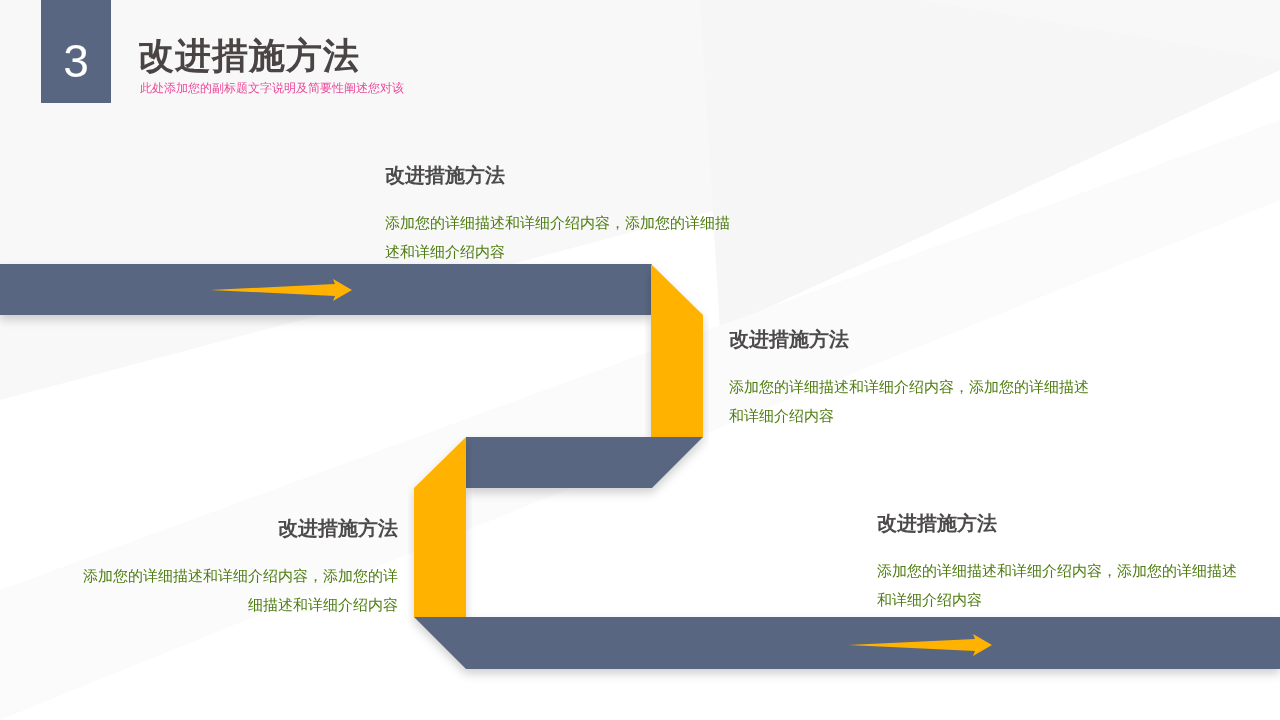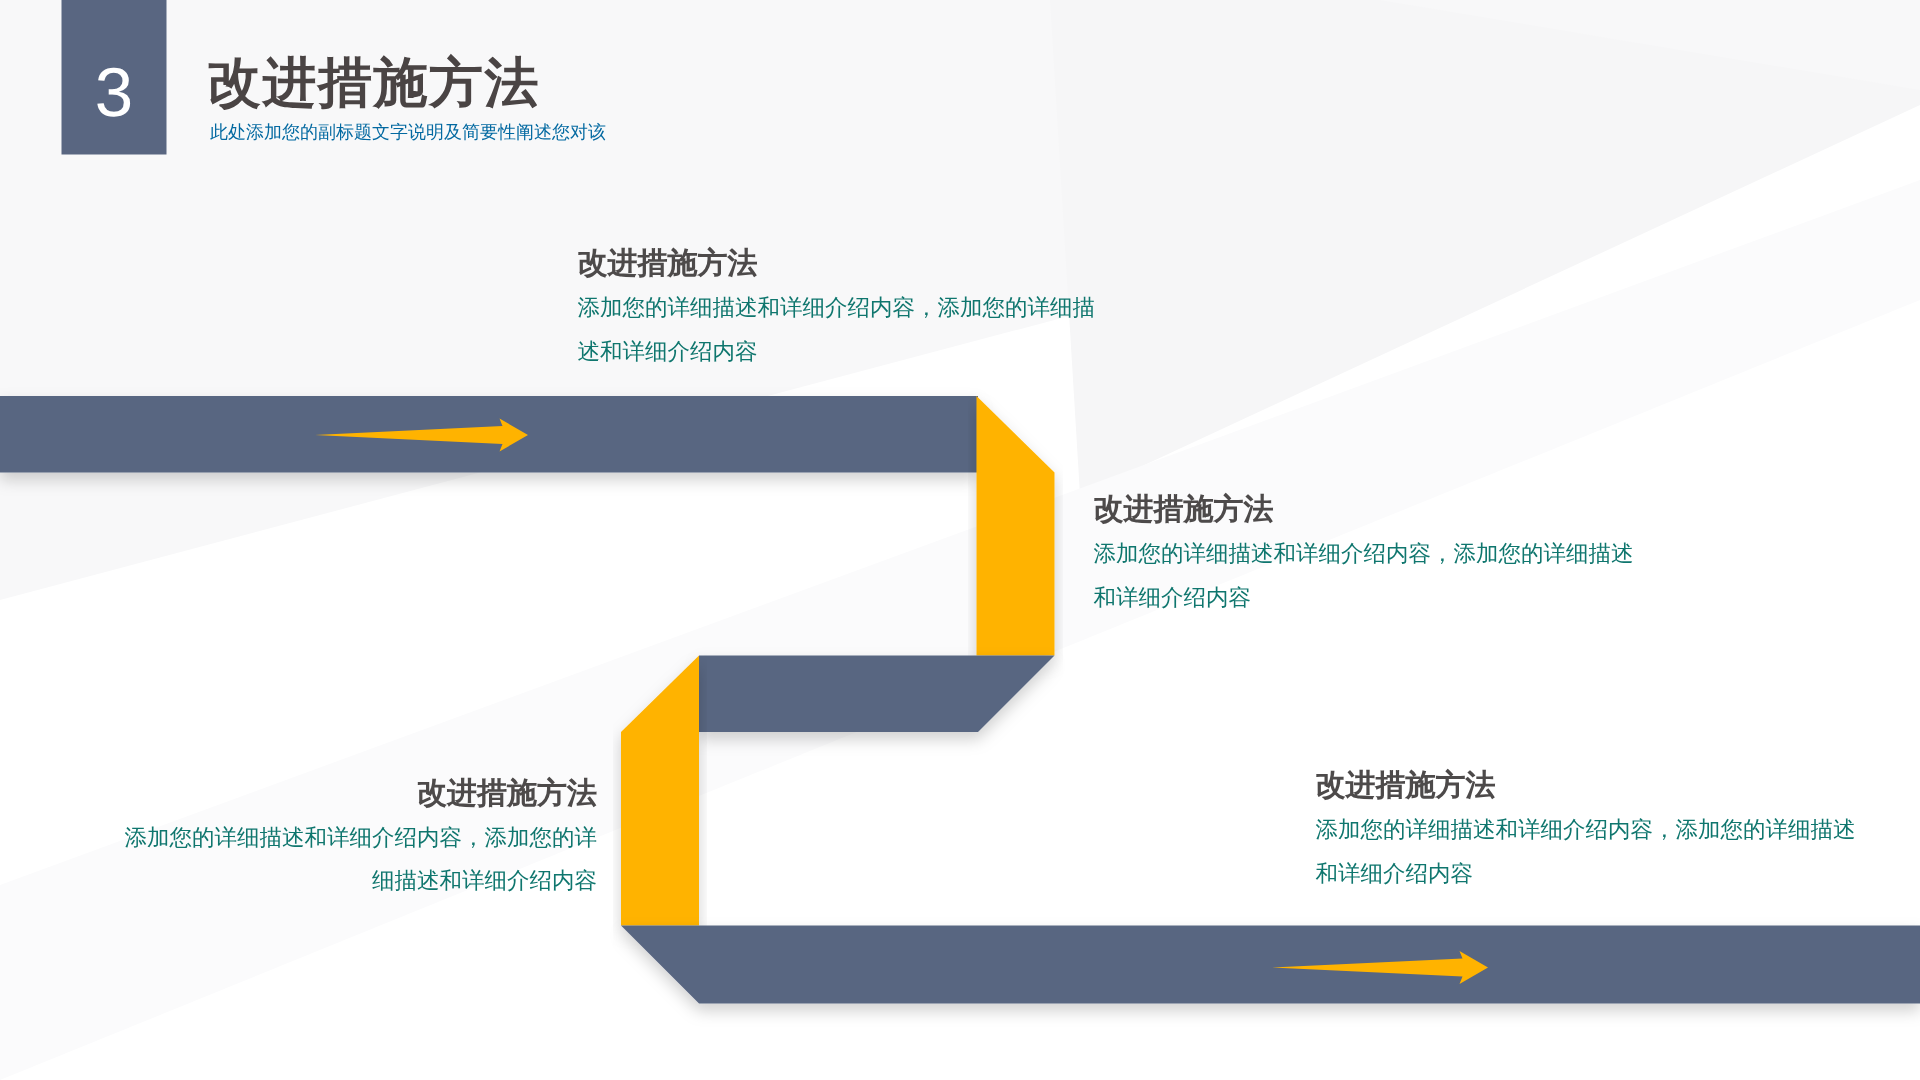--- a/index.html
+++ b/index.html
@@ -15,29 +15,29 @@
       display: flex; align-items: center; justify-content: center;
       font-size: 46px; font-family: "Liberation Sans", sans-serif; padding-top: 18px; box-sizing: border-box;
     }
     .page-title {
       position: absolute; left: 138px; top: 33px;
       font-size: 36px; font-weight: bold; color: #4a4444; letter-spacing: 1px;
       line-height: 46px; white-space: nowrap;
     }
     .page-subtitle {
       position: absolute; left: 140px; top: 80px;
-      font-size: 12px; color: #0369a1; white-space: nowrap;
+      font-size: 12px; color: #ec4899; white-space: nowrap;
     }
     .ribbon { position: absolute; left: 0; top: 0; width: 1280px; height: 720px; }
     .block { position: absolute; }
     .block .b-title {
       font-size: 20px; font-weight: bold; color: #4d4a4a; line-height: 28px; white-space: nowrap;
     }
     .block .b-text {
-      font-size: 15px; color: #0f766e; line-height: 29px; margin-top: 2px;
+      font-size: 15px; color: #4d7c0f; line-height: 29px; margin-top: 20px;
     }
     .blk1 { left: 385px; top: 161px; width: 345px; }
     .blk2 { left: 729px; top: 325px; width: 360px; }
     .blk3 { left: 70px; top: 514px; width: 328px; text-align: right; }
     .blk4 { left: 877px; top: 509px; width: 360px; }
   </style>
 </head>
 <body>
 
 <svg class="bg-layer" viewBox="0 0 1280 720" xmlns="http://www.w3.org/2000/svg">

